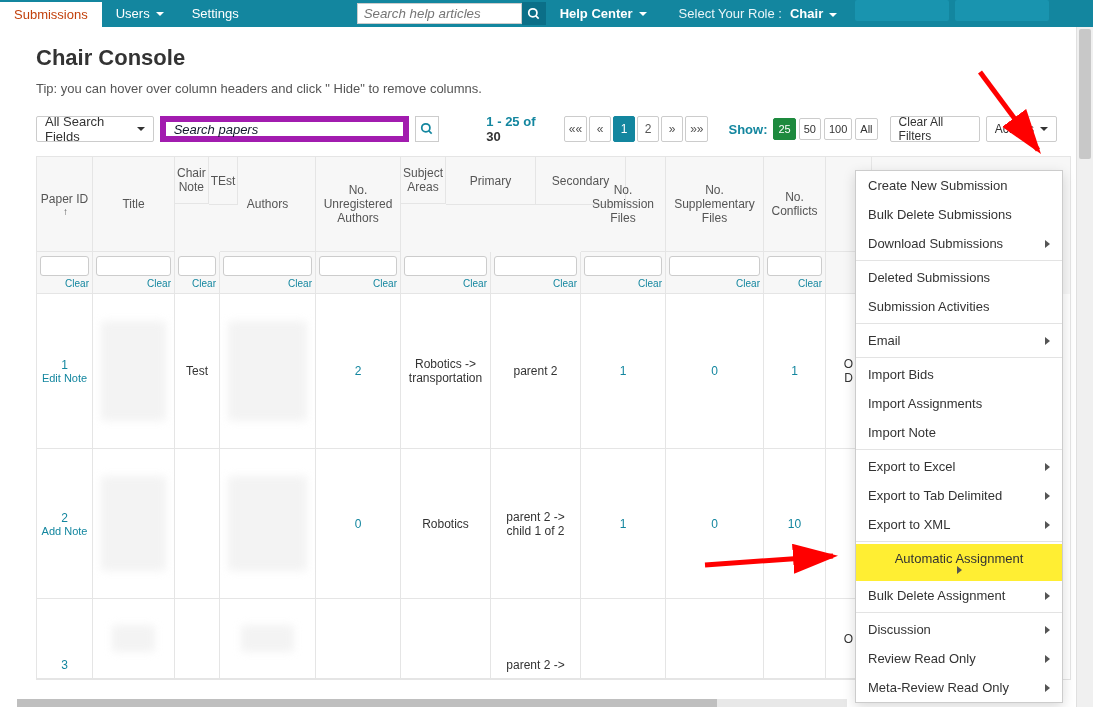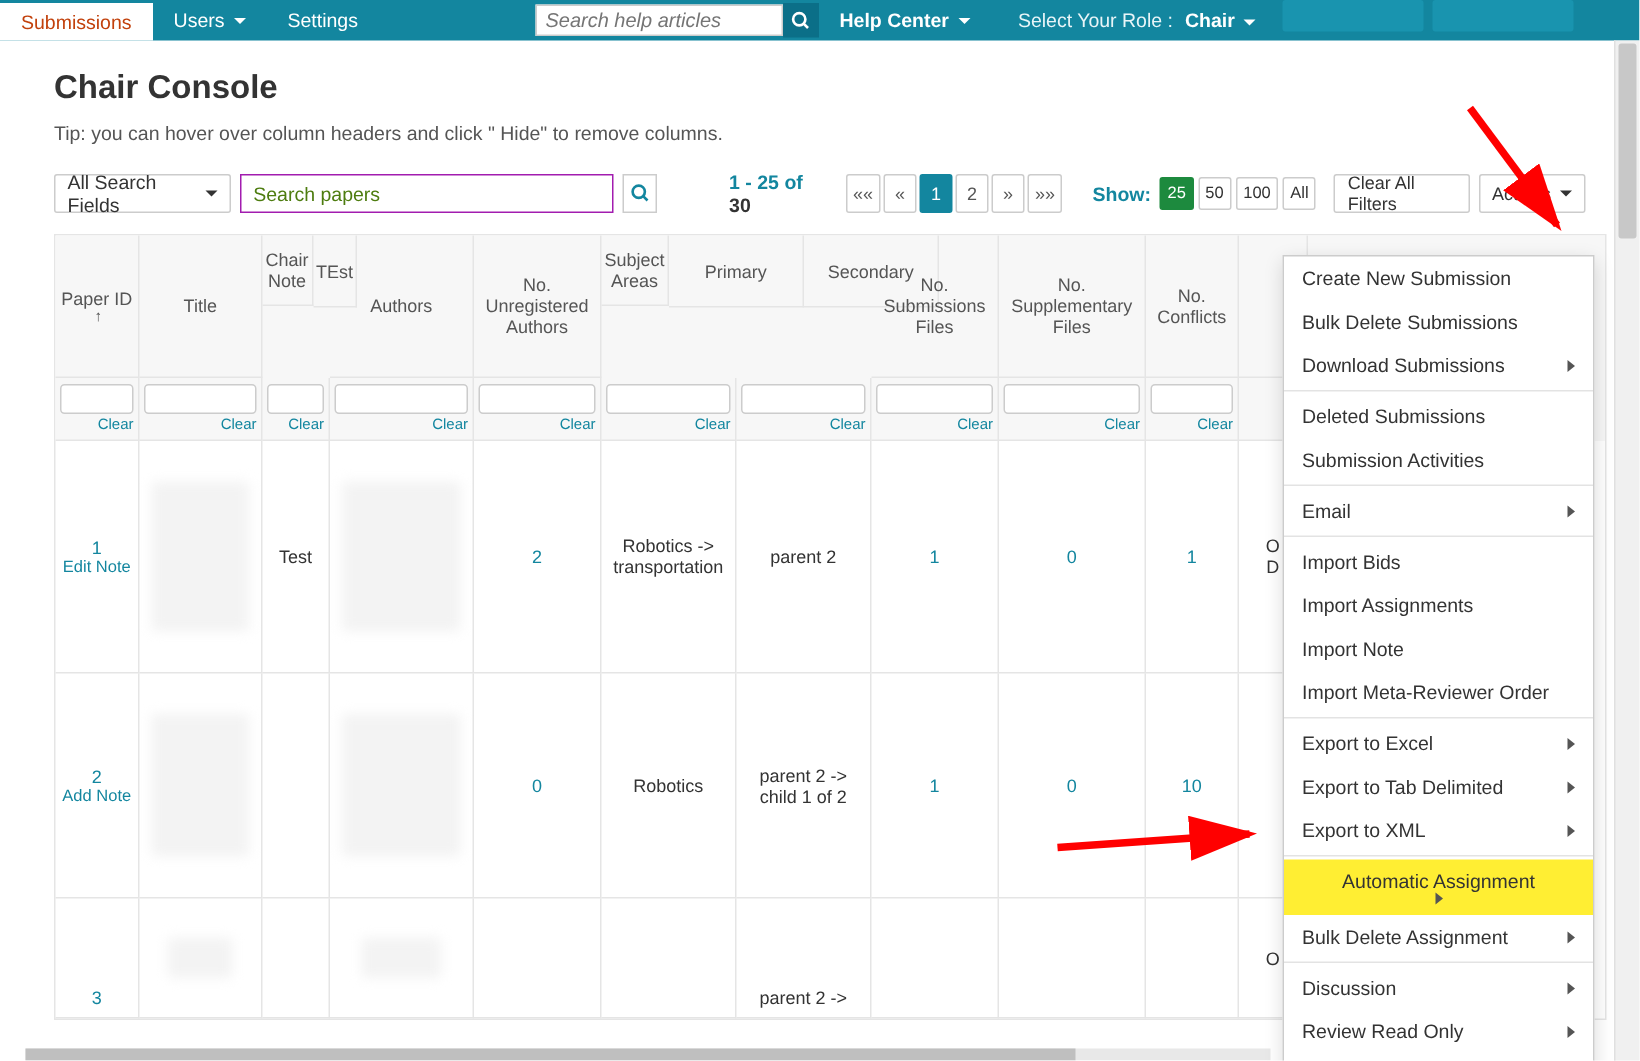--- a/index.html
+++ b/index.html
@@ -16,21 +16,21 @@
   .role-area .value { font-weight:600; }
   .role-blocks { display:flex; gap:6px; margin-left:18px; }
   .role-block { width:94px; height:21px; background:#1994af; border-radius:2px; }
 
   .content { padding:12px 36px; position:relative; height:680px; }
   h1 { font-size:22px; margin:6px 0 10px 0; font-weight:700; color:#333; }
   .tip { color:#555; margin-bottom:18px; }
 
   .toolbar { display:flex; align-items:center; gap:6px; margin-bottom:12px; }
   .sel { height:26px; border:1px solid #ccc; padding:0 8px; display:flex; align-items:center; gap:4px; cursor:pointer; border-radius:2px;}
-  .paper-search { height:26px; width:276px; border:1px solid #a21caf; padding:0 8px; color:#4d7c0f; display:flex; align-items:center;}
+  .paper-search { height:26px; width:276px; border:6px solid #a21caf; padding:0 8px; font-style:italic; color:#0f172a; display:flex; align-items:center;}
   .icon-btn { width:26px; height:26px; border:1px solid #ccc; display:flex; align-items:center; justify-content:center; cursor:pointer; }
   .icon-btn svg { stroke:#13869f; }
   .tb-spacer { flex:1; }
   .range { color:#13869f; font-weight:600; }
   .range b { color:#333; }
   .pager { display:flex; gap:2px; }
   .pg { min-width:22px; height:26px; border:1px solid #ccc; display:flex; align-items:center; justify-content:center; padding:0 4px; cursor:pointer; font-size:12px; color:#555; border-radius:2px;}
   .pg.active { background:#13869f; color:#fff; border-color:#13869f; }
   .show-lbl { color:#13869f; font-weight:600; margin-left:14px; }
   .show-btns { display:flex; gap:3px; }
@@ -174,21 +174,21 @@
       </div>
       <div class="cell w-auth">Authors</div>
       <div class="cell w-unreg">No. Unregistered Authors</div>
       <div class="hdr-group" style="width:180px">
         <div class="cell" style="height:47px;width:180px">Subject Areas</div>
         <div class="sub-hdr">
           <div class="cell w-prim" style="height:48px">Primary</div>
           <div class="cell w-sec" style="height:48px">Secondary</div>
         </div>
       </div>
-      <div class="cell w-nsf">No. Submissions Files</div>
+      <div class="cell w-nsf">No. Submission Files</div>
       <div class="cell w-nsup">No. Supplementary Files</div>
       <div class="cell w-conf">No. Conflicts</div>
       <div class="cell w-extra"></div>
     </div>
 
     <div class="filter-row">
       <div class="fcell w-id">
           <div class="fbox"></div>
           <span class="clear-link">Clear</span>
         </div>
@@ -320,23 +320,20 @@
       </div>
       <div class="sep"></div>
       <div class="item">
         <span>Import Bids</span>
       </div>
       <div class="item">
         <span>Import Assignments</span>
       </div>
       <div class="item">
         <span>Import Note</span>
-      </div>
-      <div class="item">
-        <span>Import Meta-Reviewer Order</span>
       </div>
       <div class="sep"></div>
       <div class="item">
         <span>Export to Excel</span>
         <span class="sub-caret"></span>
       </div>
       <div class="item">
         <span>Export to Tab Delimited</span>
         <span class="sub-caret"></span>
       </div>

